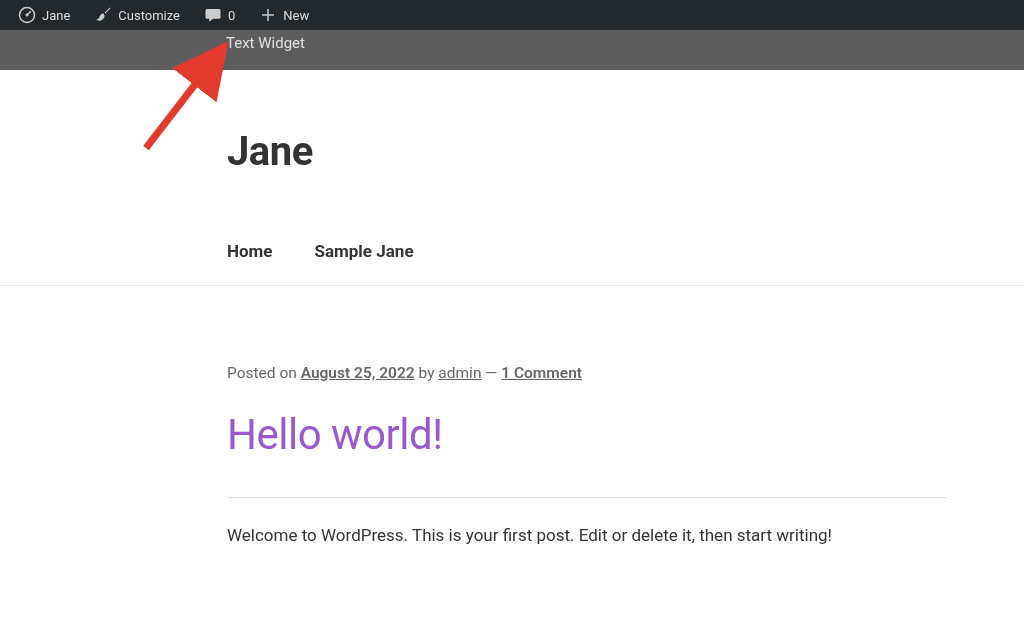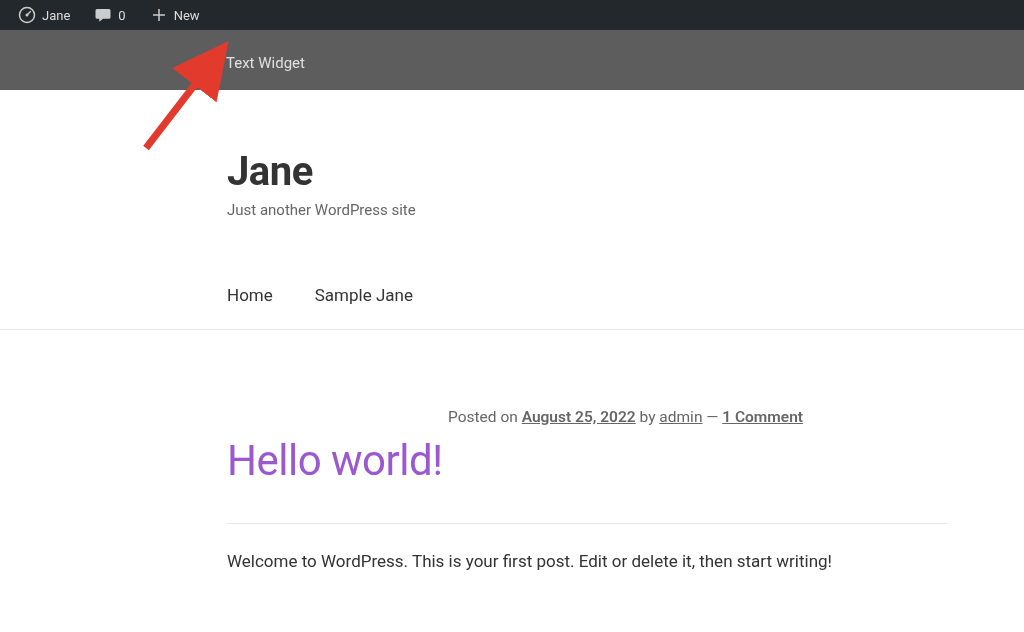--- a/index.html
+++ b/index.html
@@ -4,56 +4,62 @@
 <style>
   * { box-sizing: border-box; margin: 0; padding: 0; }
   html, body { width: 1024px; height: 632px; font-family: -apple-system, BlinkMacSystemFont, "Segoe UI", Roboto, Oxygen-Sans, Ubuntu, Cantarell, "Helvetica Neue", sans-serif; background: #fff; overflow: hidden; }
 
   
   .admin-bar { height: 30px; background: #23282d; color: #eee; display: flex; align-items: center; padding: 0 8px; font-size: 13px; gap: 4px; }
   .ab-item { display: flex; align-items: center; gap: 6px; padding: 0 10px; height: 30px; cursor: pointer; color: #ddd; }
   .ab-icon { width: 18px; height: 18px; fill: #ccc; flex-shrink: 0; }
 
   
-  .widget-band { background: #5d5d5d; color: #e0e0e0; padding: 24px 0 18px 226px; font-size: 15px; font-weight: 400; position: relative; }
+  .widget-band { background: #5d5d5d; color: #e0e0e0; padding: 4px 0 18px 226px; font-size: 15px; font-weight: 400; position: relative; }
 
   
   .arrow-holder { position: absolute; left: 138px; top: -6px; width: 110px; height: 130px; pointer-events: none; }
 
   
   .site-wrap { padding: 0 0 0 227px; max-width: 1024px; }
   .site-title { font-size: 40px; font-weight: 700; color: #333; margin-top: 58px; letter-spacing: -0.5px; }
   .tagline { color: #666; font-size: 15px; margin-top: 6px; }
 
   
-  .main-nav { margin-top: 66px; display: flex; gap: 42px; font-size: 17px; color: #333; }
+  .main-nav { margin-top: 66px; display: flex; gap: 42px; font-size: 17px; color: #333; font-weight: bold; }
   .main-nav a { text-decoration: none; color: #333; cursor: pointer; }
 
   
   hr.full { border: none; border-top: 1px solid #e8e8e8; margin-top: 24px; margin-left: -227px; width: 1024px; }
 
   
-  .post-meta { margin-top: 78px; color: #666; font-size: 15.5px; text-align: center; }
+  .post-meta { margin-top: 78px; color: #666; font-size: 15.5px; }
   .post-meta a { color: #666; text-decoration: underline; cursor: pointer; }
   .post-meta .strong { font-weight: 600; }
-  .post-title { font-size: 42px; color: #9b59d0; font-weight: 400; margin-top: 10px; letter-spacing: -0.5px; }
+  .post-title { font-size: 42px; color: #9b59d0; font-weight: 400; margin-top: 28px; letter-spacing: -0.5px; }
   hr.short { border: none; border-top: 1px solid #e5e5e5; margin-top: 38px; width: 720px; }
   .post-body { margin-top: 24px; font-size: 17px; color: #333; line-height: 1.6; }
 </style>
 </head>
 <body>
 
 <div class="admin-bar">
   <div class="ab-item">
     <svg class="ab-icon" viewBox="0 0 24 24">
         <circle cx="12" cy="12" r="10" fill="none" stroke="#ccc" stroke-width="2"></circle>
         <path d="M12 12 L17 7" stroke="#ccc" stroke-width="2"></path>
         <circle cx="12" cy="12" r="2" fill="#ccc"></circle>
       </svg>
     <span>Jane</span>
+  </div>
+  <div class="ab-item">
+    <svg class="ab-icon" viewBox="0 0 24 24">
+        <path d="M21 2 L14 9 L15 10 L22 3 Z M13 10 C10 10 8 12 7 15 C6 18 3 18 3 18 C3 18 6 21 10 19 C13 17.5 14 15 14 13 Z" fill="#ccc"></path>
+      </svg>
+    <span>Customize</span>
   </div>
   <div class="ab-item">
     <svg class="ab-icon" viewBox="0 0 24 24">
         <path d="M4 4 H20 A2 2 0 0 1 22 6 V15 A2 2 0 0 1 20 17 H12 L7 21 V17 H4 A2 2 0 0 1 2 15 V6 A2 2 0 0 1 4 4 Z" fill="#ccc"></path>
       </svg>
     <span>0</span>
   </div>
   <div class="ab-item">
     <svg class="ab-icon" viewBox="0 0 24 24">
         <path d="M11 4 H13 V11 H20 V13 H13 V20 H11 V13 H4 V11 H11 Z" fill="#ccc"></path>
@@ -73,21 +79,20 @@
         </marker>
       </defs>
       <line x1="8" y1="124" x2="82" y2="28" stroke="#e23b2e" stroke-width="7" marker-end="url(#ahead)"></line>
     </svg>
   </div>
 </div>
 
 <div class="site-wrap">
 
   <h1 class="site-title">Jane</h1>
-  <div class="tagline">Just another WordPress site</div>
 
   <nav class="main-nav">
     <a>Home</a>
     <a>Sample Jane</a>
   </nav>
 
   <hr class="full">
 
   <div class="post-meta">
     <span>Posted on </span><a class="strong">August 25, 2022</a><span> by </span><a>admin</a><span> — </span><a class="strong">1 Comment</a>

